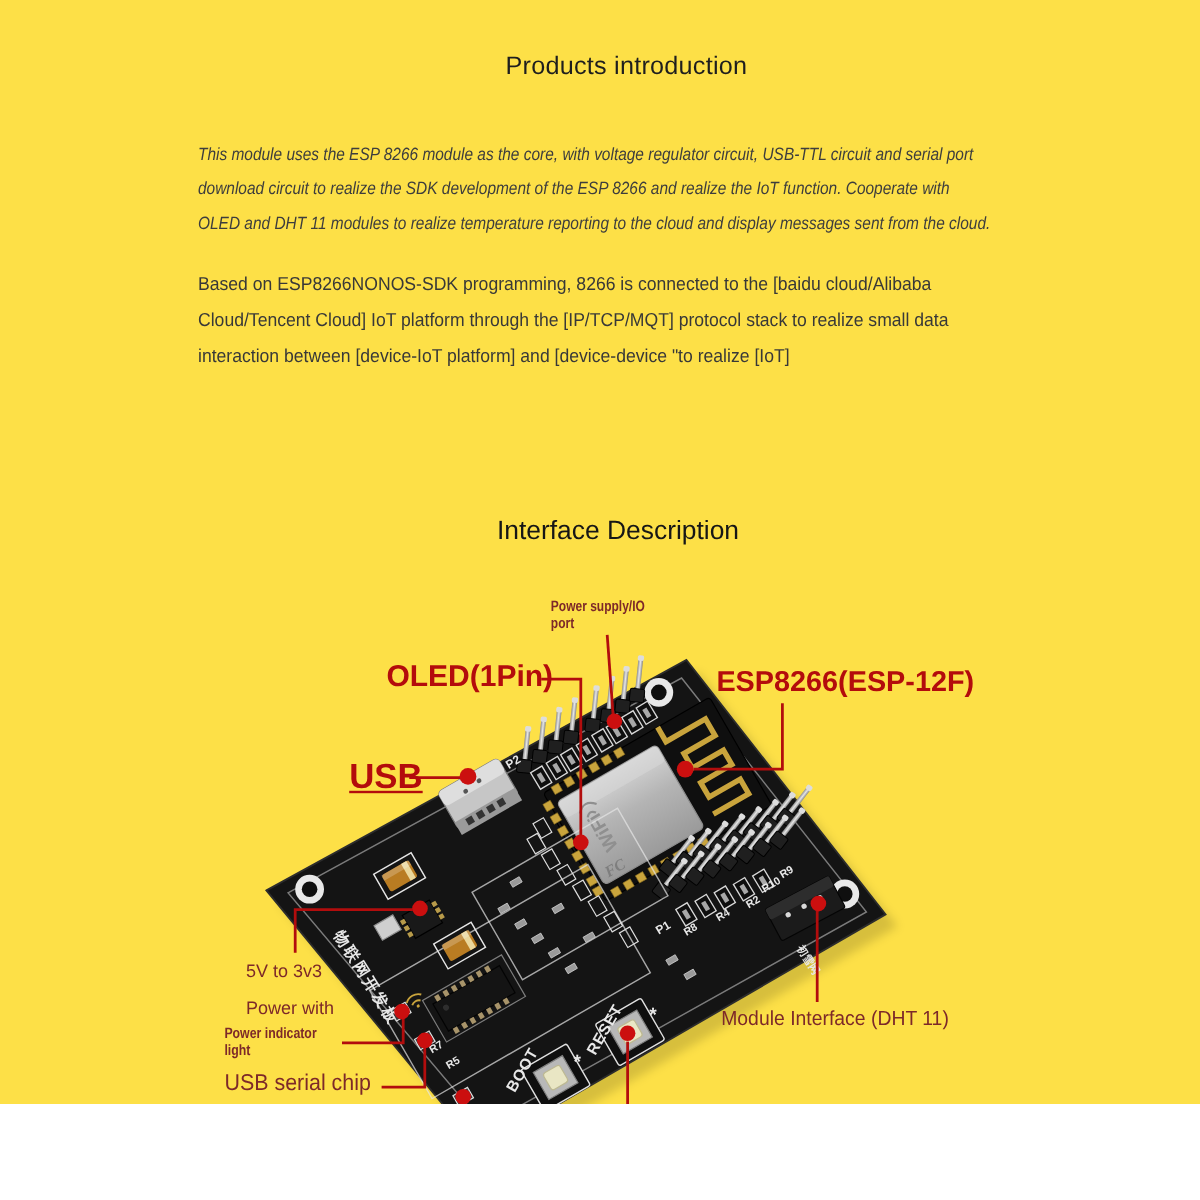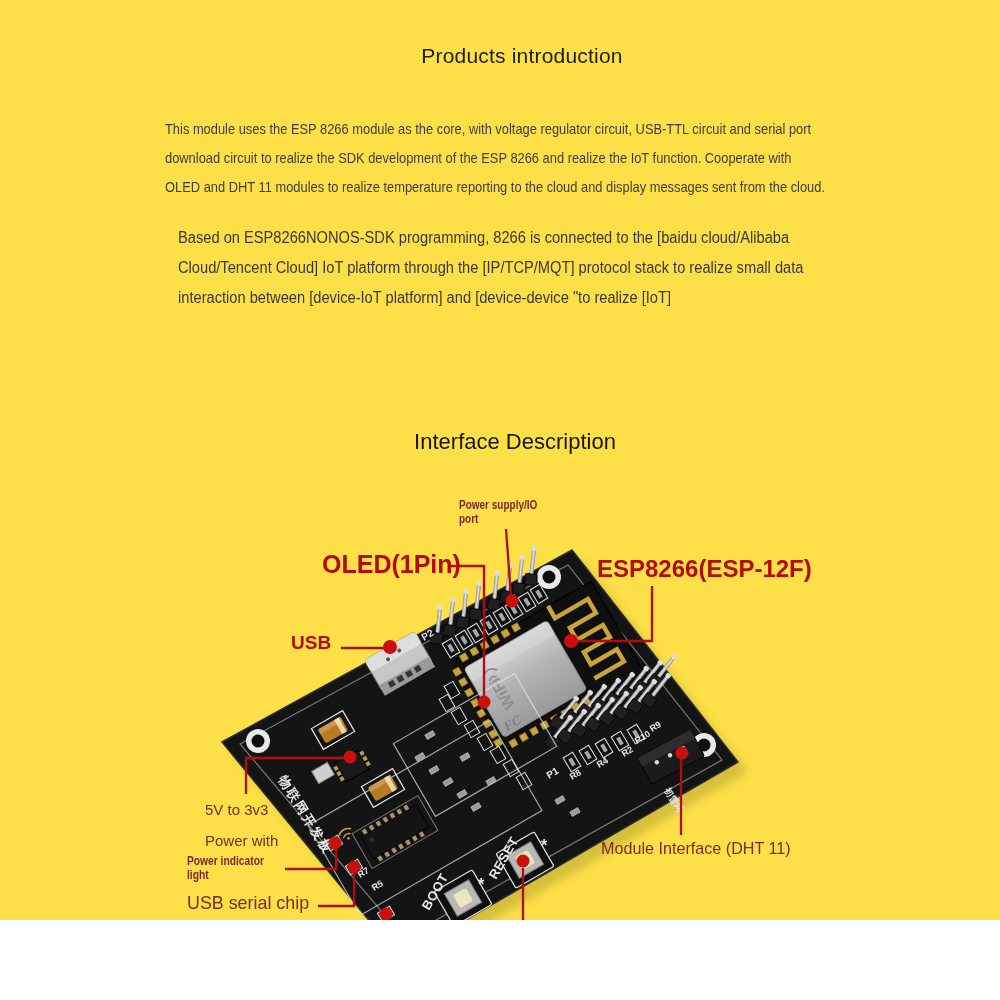--- a/index.html
+++ b/index.html
@@ -18,27 +18,27 @@
   .silk{fill:#e8e8e8;font-family:"Liberation Sans",sans-serif;font-weight:bold;}
   svg{position:absolute;left:0;top:0;}
 </style>
 </head>
 <body>
 
 <div class="page">
 
   <div class="abs center-title" style="top:44px;">Products introduction</div>
 
-  <div class="abs p1" style="left:165px;top:115px;">
+  <div class="abs p1" style="left:165px;top:115px;font-style:italic;">
     <div class="bodyline">This module uses the ESP 8266 module as the core, with voltage regulator circuit, USB-TTL circuit and serial port</div>
     <div class="bodyline">download circuit to realize the SDK development of the ESP 8266 and realize the IoT function. Cooperate with</div>
     <div class="bodyline">OLED and DHT 11 modules to realize temperature reporting to the cloud and display messages sent from the cloud.</div>
   </div>
 
-  <div class="abs p2" style="left:178px;top:223px;">
+  <div class="abs p2" style="left:165px;top:223px;">
     <div class="bodyline">Based on ESP8266NONOS-SDK programming, 8266 is connected to the [baidu cloud/Alibaba</div>
     <div class="bodyline">Cloud/Tencent Cloud] IoT platform through the [IP/TCP/MQT] protocol stack to realize small data</div>
     <div class="bodyline">interaction between [device-IoT platform] and [device-device "to realize [IoT]</div>
   </div>
 
 
   <div class="abs center-title2" style="top:429px;">Interface Description</div>
 
   <svg width="1000" height="1000" viewBox="0 0 1000 1000">
     <defs>
@@ -358,21 +358,21 @@
 
   <div class="abs lbl-maroon sm-bold" style="left:459px;top:499px;transform:scaleX(.8);">
     <div>Power supply/IO</div>
     <div>port</div>
   </div>
 
   <div class="abs lbl-red" style="left:322px;top:550px;font-size:25px;">OLED(1Pin)</div>
 
   <div class="abs lbl-red" style="left:577px;top:555px;font-size:24px;margin-left:20px;">ESP8266(ESP-12F)</div>
 
-  <div class="abs lbl-red" style="left:291px;top:632px;font-size:19px;">USB</div>
+  <div class="abs lbl-red" style="left:291px;top:632px;font-size:29px;text-decoration:underline;">USB</div>
 
   <div class="abs lbl-maroon" style="left:205px;top:794px;font-size:15px;line-height:31px;">
     <div>5V to 3v3</div>
     <div>Power with</div>
   </div>
 
   <div class="abs lbl-maroon sm-bold" style="left:187px;top:855px;transform:scaleX(.82);">
     <div>Power indicator</div>
     <div>light</div>
   </div>

